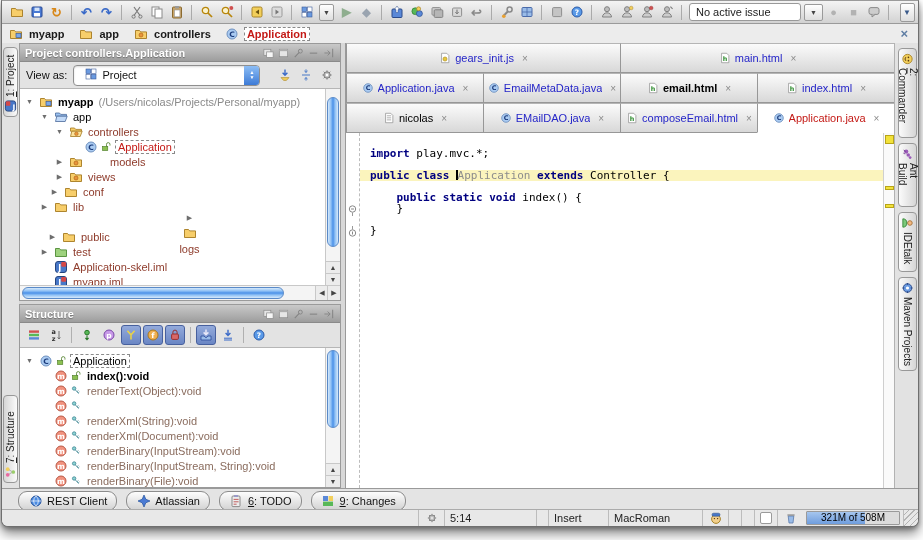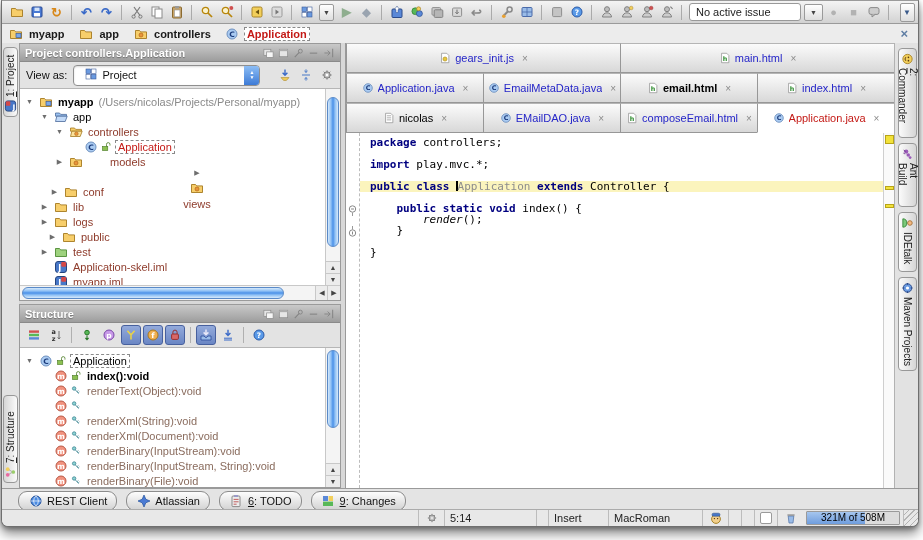--- a/index.html
+++ b/index.html
@@ -569,21 +569,21 @@
             <div class="trow" style="padding-left: 34px;">
               <span class="texp">▶</span>
               <span class="ic">
                 <svg xmlns="http://www.w3.org/2000/svg" width="14" height="14" viewBox="0 0 14 14" preserveAspectRatio="xMidYMid meet">
                   <path d="M1.5 3.5 h4 l1.2 1.4 H12.5 V11.5 H1.5 z" fill="#f7ce6b" stroke="#a5791f" stroke-width=".9"></path>
                   <circle cx="7" cy="8" r="2" fill="#e8953a" stroke="#a85a10" stroke-width=".6"></circle>
                 </svg>
               </span>
               <span class="tlabel" style="color: rgb(142, 59, 43); margin-left: 22px;">models</span>
             </div>
-            <div class="trow" style="padding-left: 34px; flex-direction: column;">
+            <div class="trow" style="padding-left: 34px;">
               <span class="texp">▶</span>
               <span class="ic">
                 <svg xmlns="http://www.w3.org/2000/svg" width="14" height="14" viewBox="0 0 14 14" preserveAspectRatio="xMidYMid meet">
                   <path d="M1.5 3.5 h4 l1.2 1.4 H12.5 V11.5 H1.5 z" fill="#f7ce6b" stroke="#a5791f" stroke-width=".9"></path>
                   <circle cx="7" cy="8" r="2" fill="#e8953a" stroke="#a85a10" stroke-width=".6"></circle>
                 </svg>
               </span>
               <span class="tlabel" style="color: rgb(142, 59, 43);">views</span>
             </div>
             <div class="trow" style="padding-left: 29px;">
@@ -597,21 +597,21 @@
             </div>
             <div class="trow" style="padding-left: 19px;">
               <span class="texp">▶</span>
               <span class="ic">
                 <svg xmlns="http://www.w3.org/2000/svg" width="14" height="14" viewBox="0 0 14 14" preserveAspectRatio="xMidYMid meet">
                   <path d="M1.5 3.5 h4 l1.2 1.4 H12.5 V11.5 H1.5 z" fill="#f7ce6b" stroke="#a5791f" stroke-width=".9"></path>
                 </svg>
               </span>
               <span class="tlabel" style="color: rgb(142, 59, 43);">lib</span>
             </div>
-            <div class="trow" style="padding-left: 19px;">
+            <div class="trow" style="padding-left: 19px; flex-direction: column;">
               <span class="texp">▶</span>
               <span class="ic">
                 <svg xmlns="http://www.w3.org/2000/svg" width="14" height="14" viewBox="0 0 14 14" preserveAspectRatio="xMidYMid meet">
                   <path d="M1.5 3.5 h4 l1.2 1.4 H12.5 V11.5 H1.5 z" fill="#f7ce6b" stroke="#a5791f" stroke-width=".9"></path>
                 </svg>
               </span>
               <span class="tlabel" style="color: rgb(142, 59, 43);">logs</span>
             </div>
             <div class="trow" style="padding-left: 19px; margin-left: 8px;">
               <span class="texp">▶</span>
@@ -1063,28 +1063,26 @@
                 <circle cx="4.5" cy="5" r="3.2" fill="#fff" stroke="#888"></circle>
                 <path d="M3 5 h3" stroke="#888"></path>
               </svg></span>
             <span class="fmark" style="top: 91px;"><svg width="9" height="12" viewBox="0 0 9 12">
                 <path d="M4.5 0 V3.5" stroke="#999"></path>
                 <circle cx="4.5" cy="7" r="3.2" fill="#fff" stroke="#888"></circle>
                 <path d="M4.5 5.5 v3" stroke="#888"></path>
               </svg></span>
           </div>
         <div class="code" id="code">
-            <div class="cline"><span class="kw">package</span><span class="pl"> controllers;</span></div>
             <div class="cline">&nbsp;</div>
             <div class="cline"><span class="kw">import</span><span class="pl"> play.mvc.*;</span></div>
             <div class="cline">&nbsp;</div>
             <div class="cline hl"><span class="kw">public class </span><span class="caret"></span><span class="gray">Application</span><span class="pl"> </span><span class="kw">extends</span><span class="pl"> Controller {</span></div>
             <div class="cline">&nbsp;</div>
             <div class="cline"><span class="pl">    </span><span class="kw">public static void</span><span class="pl"> index() {</span></div>
-            <div class="cline"><span class="pl">        </span><span class="it">render</span><span class="pl">();</span></div>
             <div class="cline"><span class="pl">    }</span></div>
             <div class="cline">&nbsp;</div>
             <div class="cline"><span class="pl">}</span></div>
           </div>
         <div class="stripe" id="stripe">
             <div class="smark" style="top: 2px; height: 9px;"></div>
             <div class="smark" style="top: 53px; height: 4px;"></div>
             <div class="smark" style="top: 71px; height: 4px;"></div>
           </div>
       </div>

